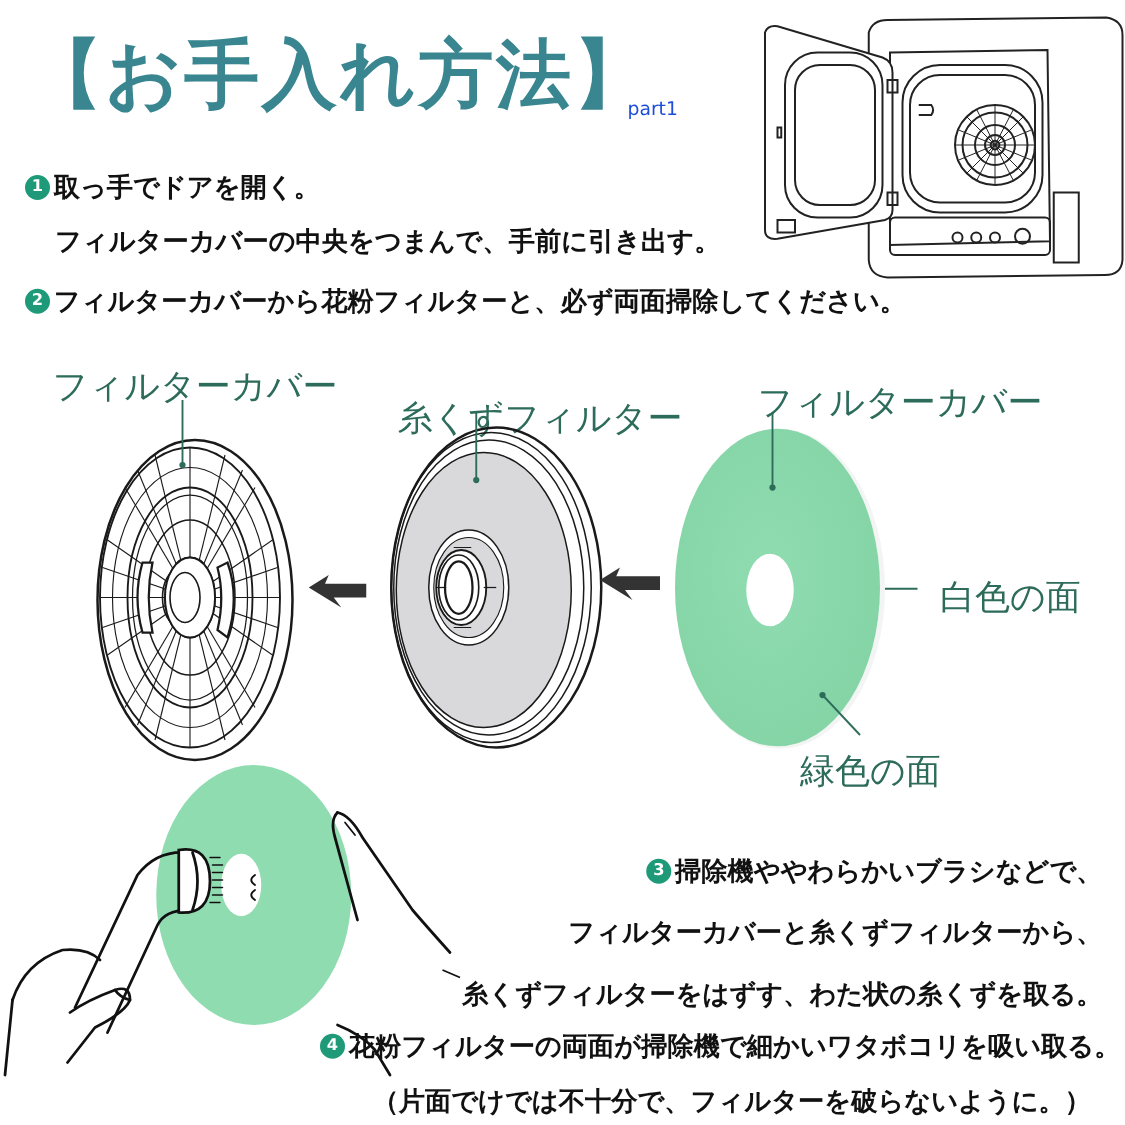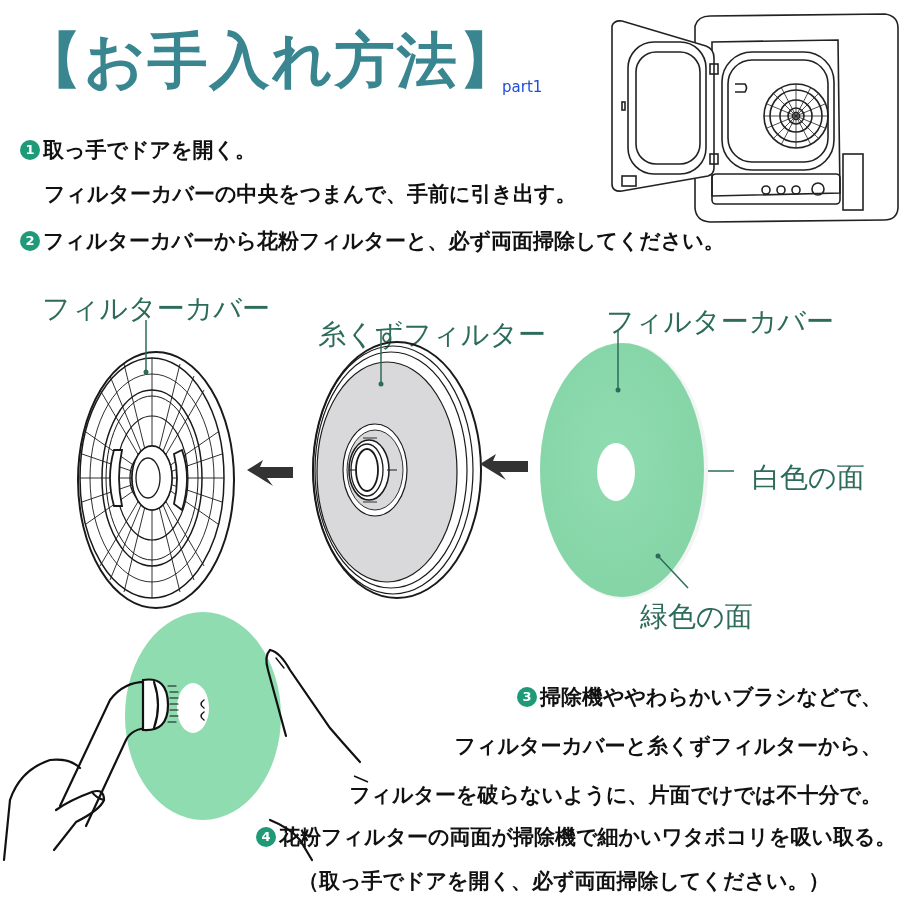--- a/index.html
+++ b/index.html
@@ -225,19 +225,19 @@
     <path d="M276 48 L284 58" stroke-width="1.4"></path>
   </g>
   <line x1="354" y1="166" x2="368" y2="172" stroke="#111" stroke-width="1.5"></line>
 </svg>
 
 <div class="abs step s3">
   <span class="num">3</span>
   <span>掃除機ややわらかいブラシなどで、</span>
 </div>
 <div class="abs step s3b">フィルターカバーと糸くずフィルターから、</div>
-<div class="abs step s3c">フィルターを破らないように、片面でけでは不十分で。</div>
+<div class="abs step s3c">糸くずフィルターをはずす、わた状の糸くずを取る。</div>
 
 <div class="abs step s4">
   <span class="num">4</span>
   <span>花粉フィルターの両面が掃除機で細かいワタボコリを吸い取る。</span>
 </div>
-<div class="abs step s4b">（取っ手でドアを開く、必ず両面掃除してください。）</div>
+<div class="abs step s4b">（片面でけでは不十分で、フィルターを破らないように。）</div>
 
 </body></html>

